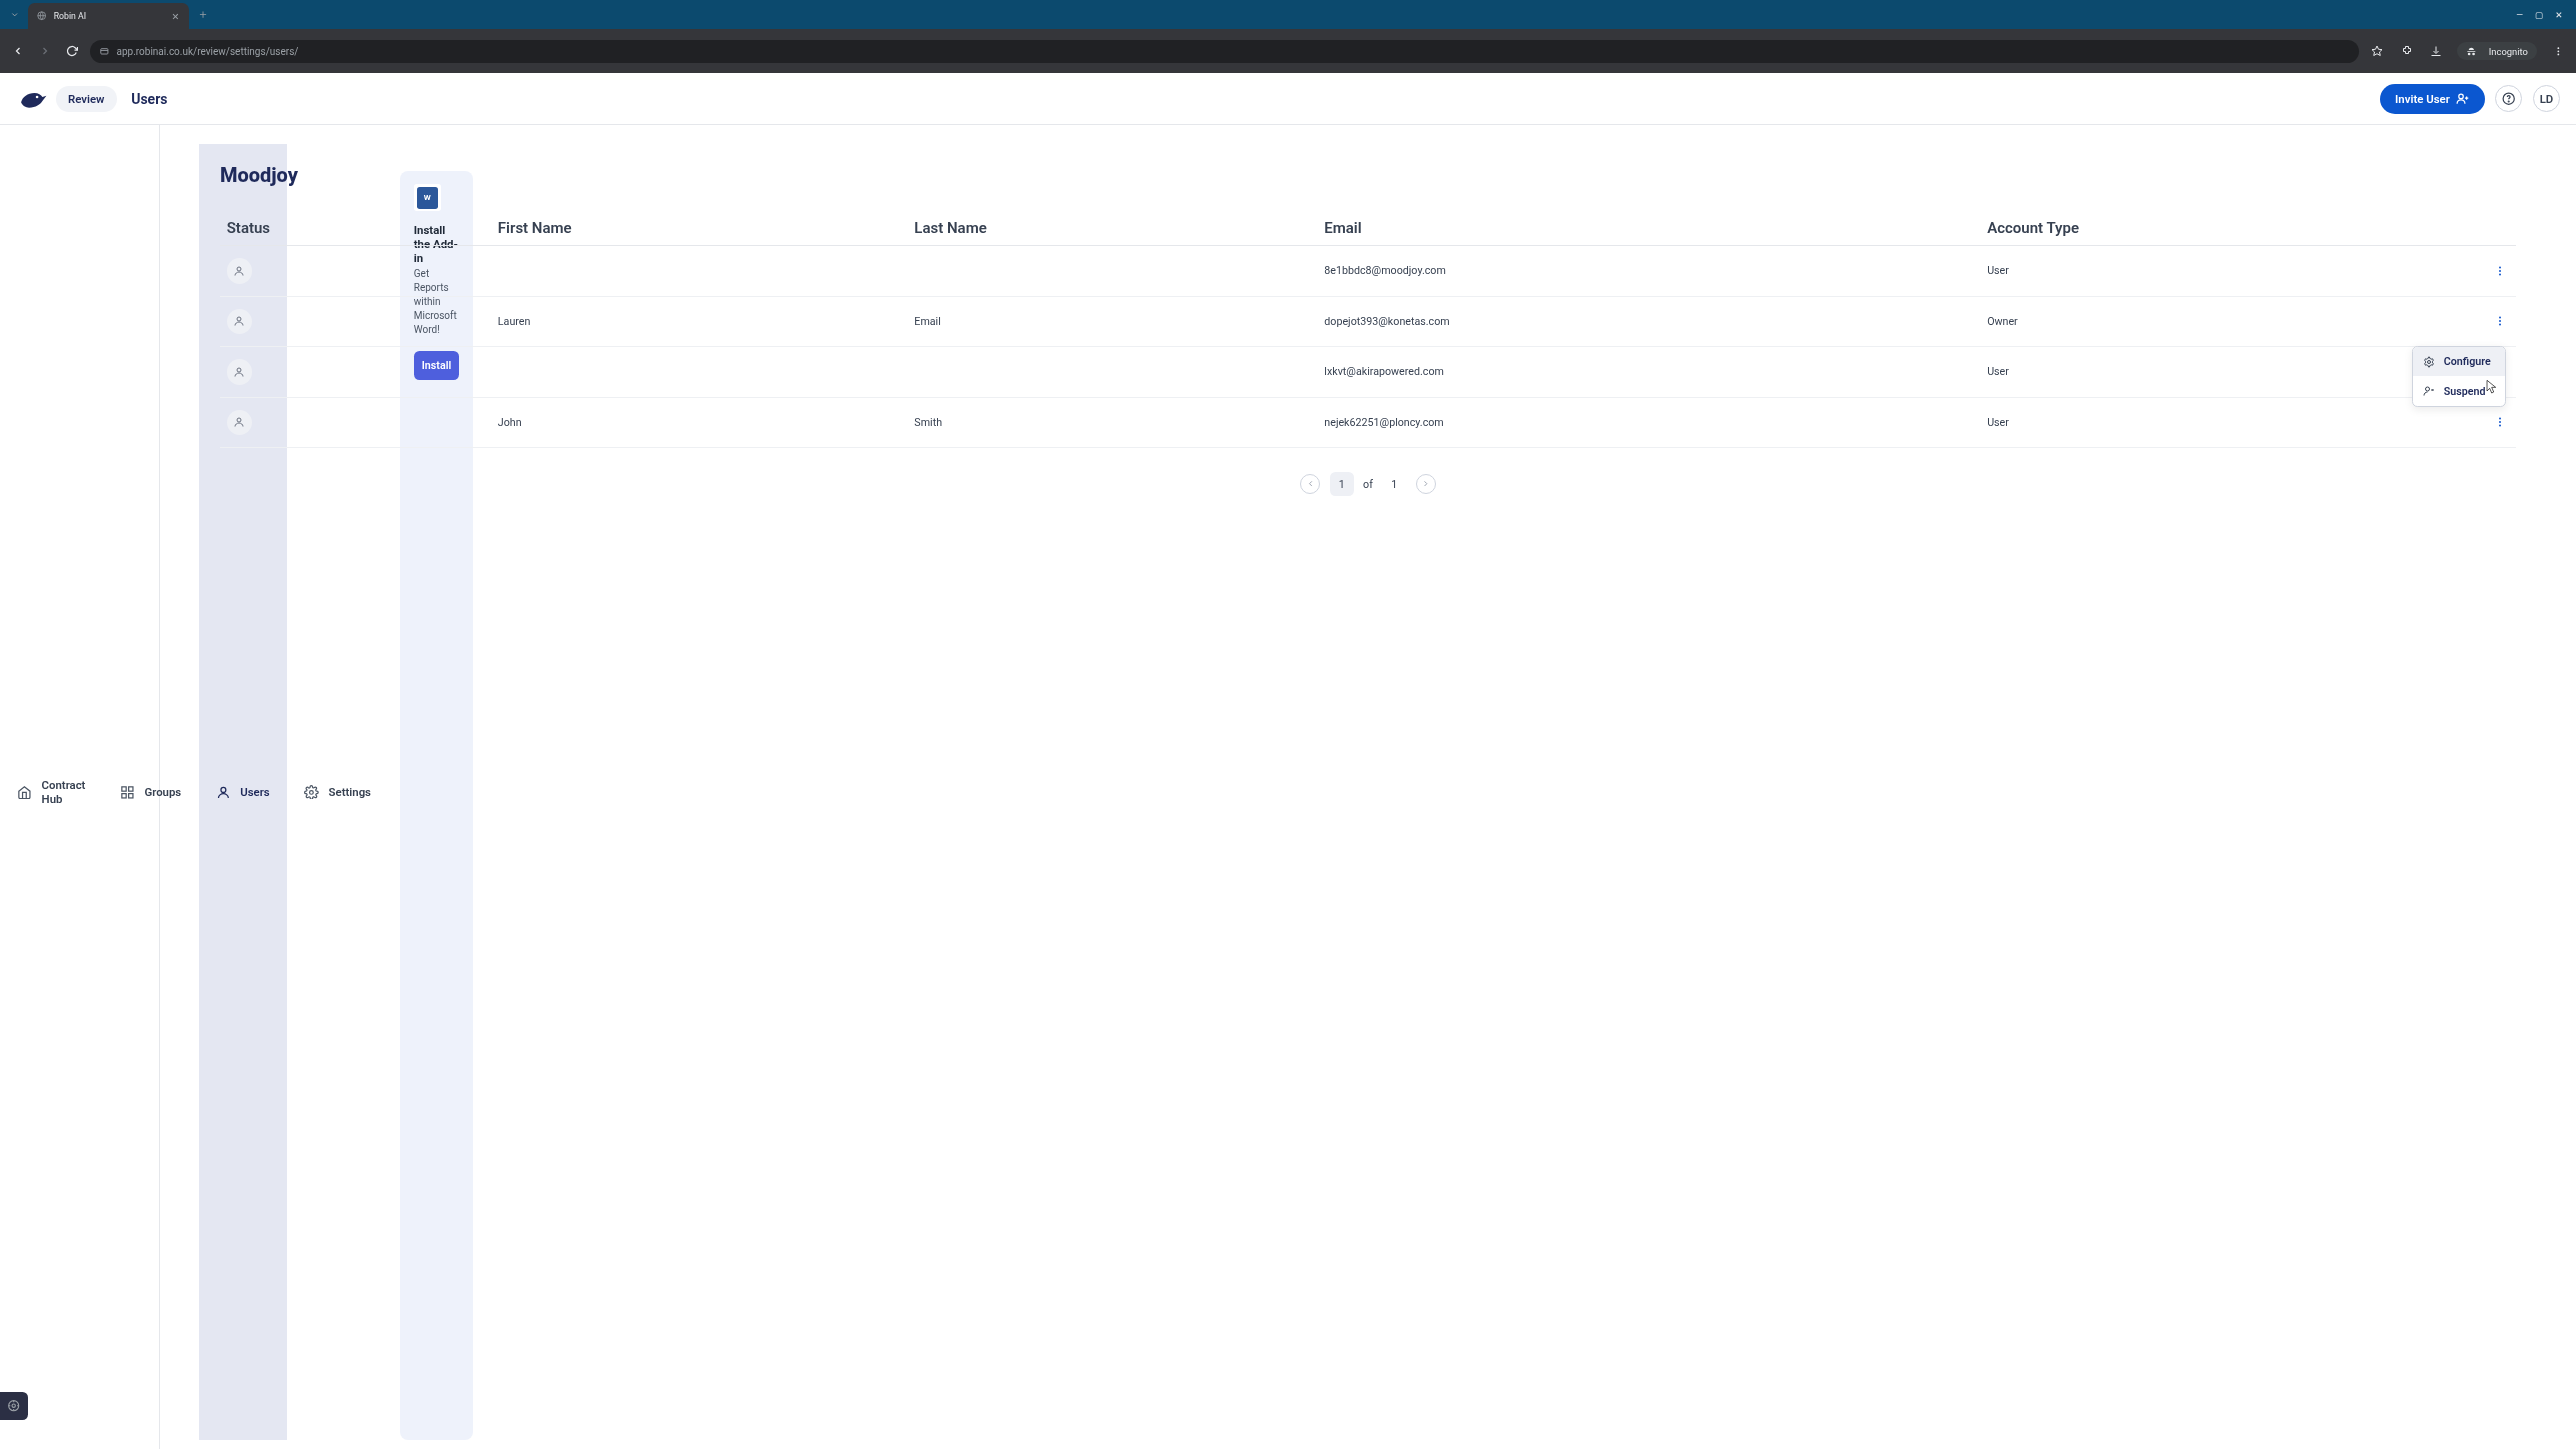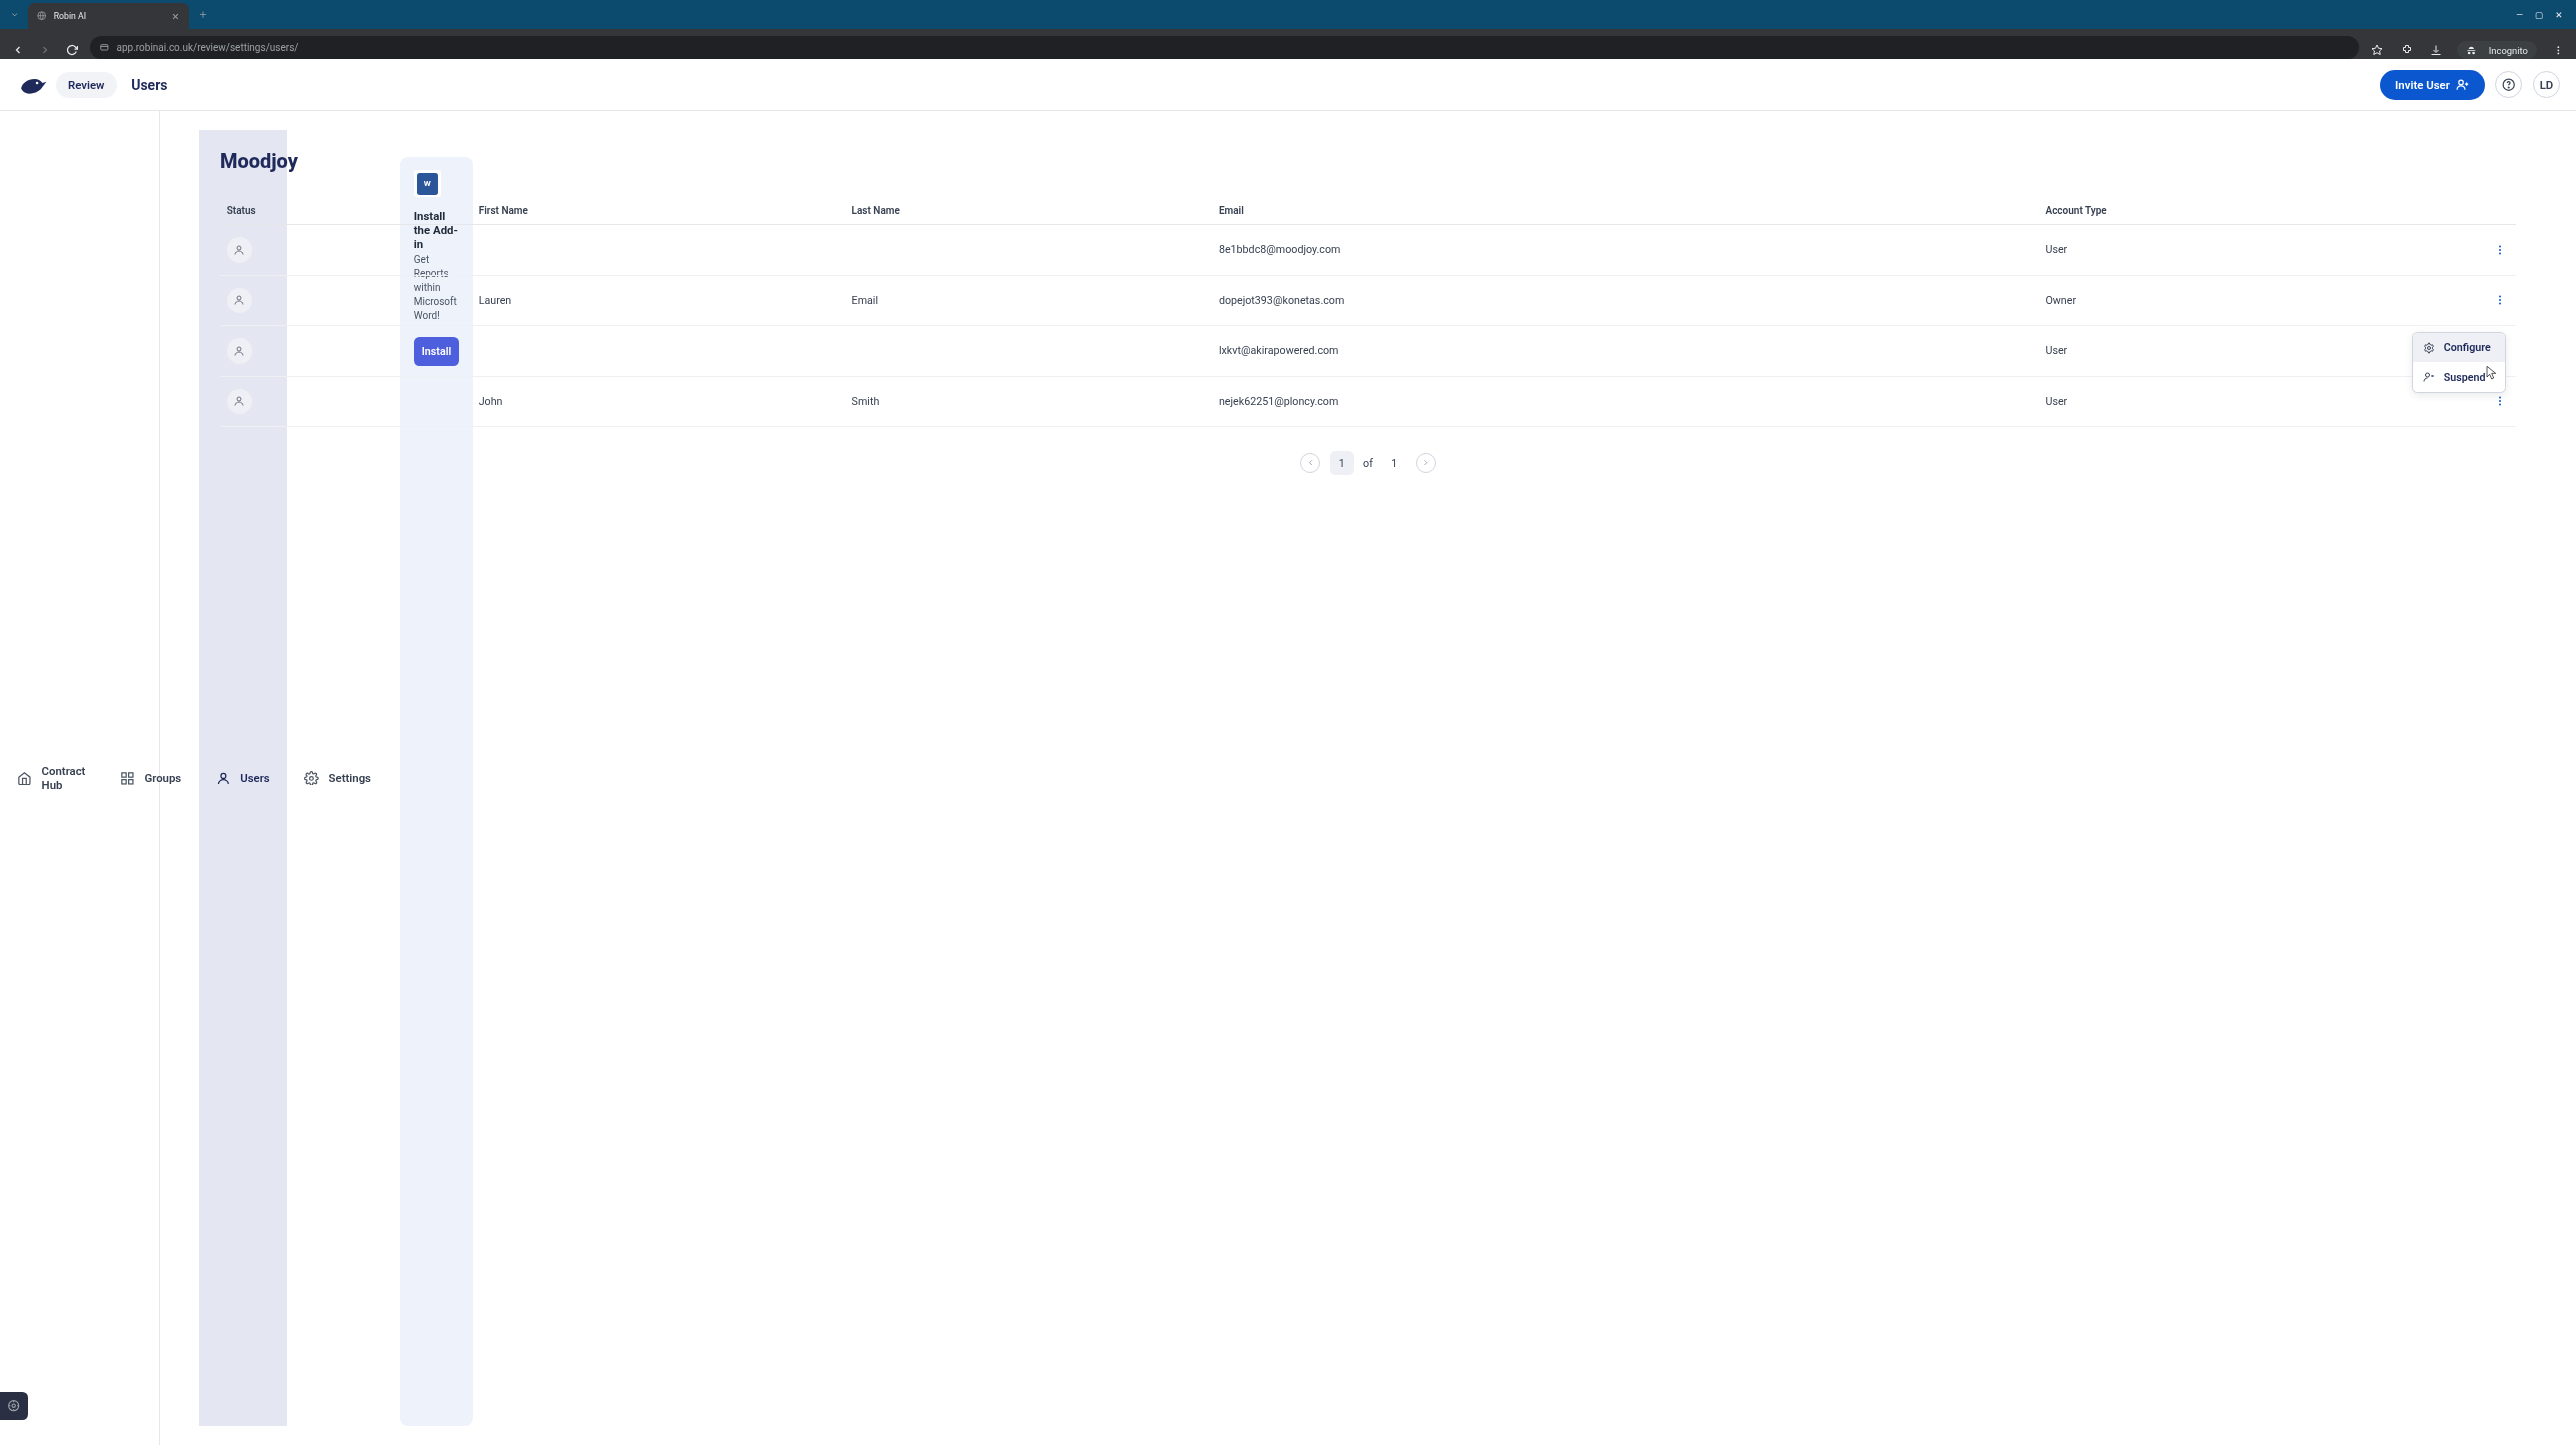--- a/index.html
+++ b/index.html
@@ -8,21 +8,21 @@
 .browser-chrome{background:#0c4a6e;color:#e8eaed}
 .tab-bar{display:flex;align-items:center;height:29px;padding:0 5.4px;gap:4px}
 .tab-dropdown{width:19px;height:19px;display:flex;align-items:center;justify-content:center;color:#9aa0a6;cursor:pointer}
 .tab{display:flex;align-items:center;gap:6.7px;background:#35363a;border-radius:6.7px 6.7px 0 0;padding:5.4px 8px;min-width:161px;height:25.5px;margin-top:3.4px}
 .tab-favicon{width:10.7px;height:10.7px;display:flex;align-items:center;justify-content:center;color:#9aa0a6}
 .tab-title{color:#e8eaed;font-size:8.7px;flex:1}
 .tab-close{color:#9aa0a6;font-size:9.4px;cursor:pointer;width:12px;height:12px;display:flex;align-items:center;justify-content:center}
 .new-tab{color:#9aa0a6;font-size:12px;cursor:pointer;width:19px;height:19px;display:flex;align-items:center;justify-content:center}
 .window-controls{margin-left:auto;display:flex;gap:12px;padding-right:8px}
 .window-controls span{color:#e8eaed;cursor:pointer;font-size:8.7px}
-.addr-bar{display:flex;align-items:flex-end;gap:9.4px;background:#35363a;height:30px;padding:0 9.4px}
+.addr-bar{display:flex;align-items:center;gap:9.4px;background:#35363a;height:44px;padding:0 9.4px}
 .nav-btn{color:#e8eaed;cursor:pointer;width:17.4px;height:17.4px;display:flex;align-items:center;justify-content:center}
 .nav-btn.disabled{color:#6b6f76}
 .url-area{flex:1;display:flex;align-items:center;gap:6.7px;background:#202124;border-radius:12px;padding:4px 9.4px;color:#9aa0a6;height:23px}
 .url-text{font-size:10px}
 .addr-icons{display:flex;gap:12px;align-items:center}
 .addr-icons .nav-btn{color:#e8eaed}
 .incognito-pill{display:flex;align-items:center;gap:12px;background:#3c4043;border-radius:12px;padding:3.4px 9.4px;font-size:9.4px;color:#e8eaed}
 
 .app-header{display:flex;align-items:center;height:52px;padding:0 16px;border-bottom:0.7px solid #e5e7eb;gap:8px}
 .logo{width:32px;height:24px;display:flex;align-items:center;justify-content:center;color:#1f2a5b}
@@ -42,21 +42,21 @@
 .word-icon{width:27px;height:27px;background:#fff;border-radius:2.7px;display:flex;align-items:center;justify-content:center;font-size:8px;font-weight:700;color:#fff;margin-bottom:12px}
 .word-icon-inner{width:21.5px;height:21.5px;background:#2b579a;border-radius:2.7px;display:flex;align-items:center;justify-content:center}
 .addin-title{font-size:11.4px;font-weight:700;color:#1f2937;margin-bottom:2px}
 .addin-desc{font-size:10px;color:#4b5563;margin-bottom:13.4px;line-height:1.4}
 .install-btn{width:100%;background:#4e5fdd;color:#fff;border:none;border-radius:5.4px;padding:8px;font-size:10.7px;font-weight:600;cursor:pointer}
 .floating-badge{position:fixed;left:0;bottom:29.5px;width:28px;height:28px;background:#2b2f44;border-radius:0 5.4px 5.4px 0;display:flex;align-items:center;justify-content:center;color:#9aa0a6;cursor:pointer}
 
 .main{flex:1;padding:38px 60px;position:relative}
 .org-title{font-size:20px;font-weight:800;color:#1f2a5b;margin-bottom:24px}
 table{width:100%;border-collapse:collapse}
-th{text-align:left;font-size:10px;font-weight:600;color:#374151;padding:8px 6.7px;border-bottom:0.7px solid #e5e7eb}
+th{text-align:left;font-size:15px;font-weight:600;color:#374151;padding:8px 6.7px;border-bottom:0.7px solid #e5e7eb}
 td{padding:12px 6.7px;font-size:10.7px;color:#374151;border-bottom:0.7px solid #eef0f3}
 .status-avatar{width:25.5px;height:25.5px;border-radius:50%;background:#eef0f5;display:flex;align-items:center;justify-content:center;color:#6b7280}
 .more-cell{text-align:right;width:27px}
 .more-btn{color:#1155cc;cursor:pointer;width:19px;height:19px;display:inline-flex;align-items:center;justify-content:center}
 
 .context-menu{position:absolute;background:#fff;border:0.7px solid #cfd4de;border-radius:5.4px;box-shadow:0 2.7px 8px rgba(0,0,0,.08);overflow:hidden;top:221px;right:70px;width:94px}
 .ctx-item{display:flex;align-items:center;gap:8px;padding:8px 9.4px;font-size:10.7px;font-weight:600;color:#1f2a5b;cursor:pointer}
 .ctx-item:first-child{background:#eef0f5}
 .ctx-icon{width:13.4px;height:13.4px;display:flex;align-items:center;justify-content:center;color:#374151}
 .cursor-svg{position:absolute;top:254px;right:78px;pointer-events:none}

